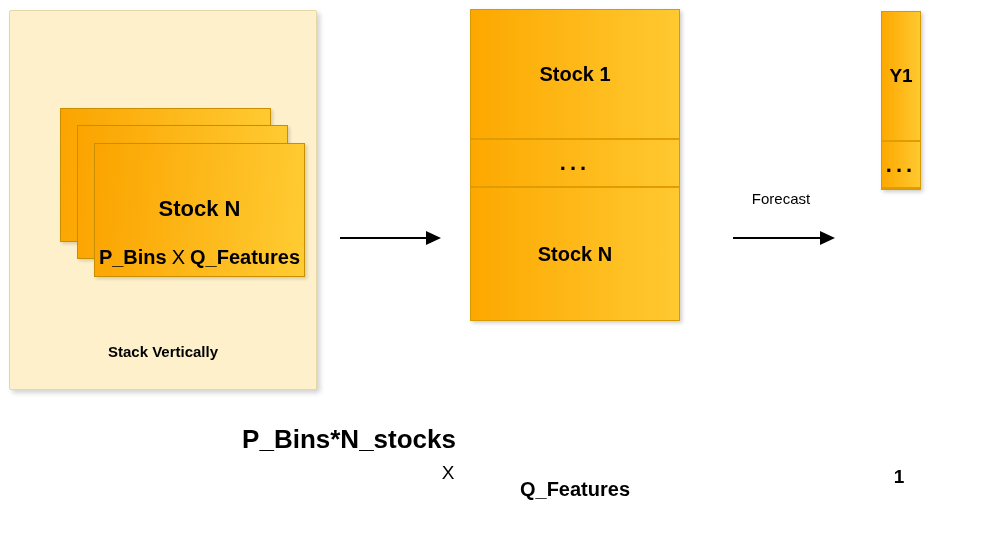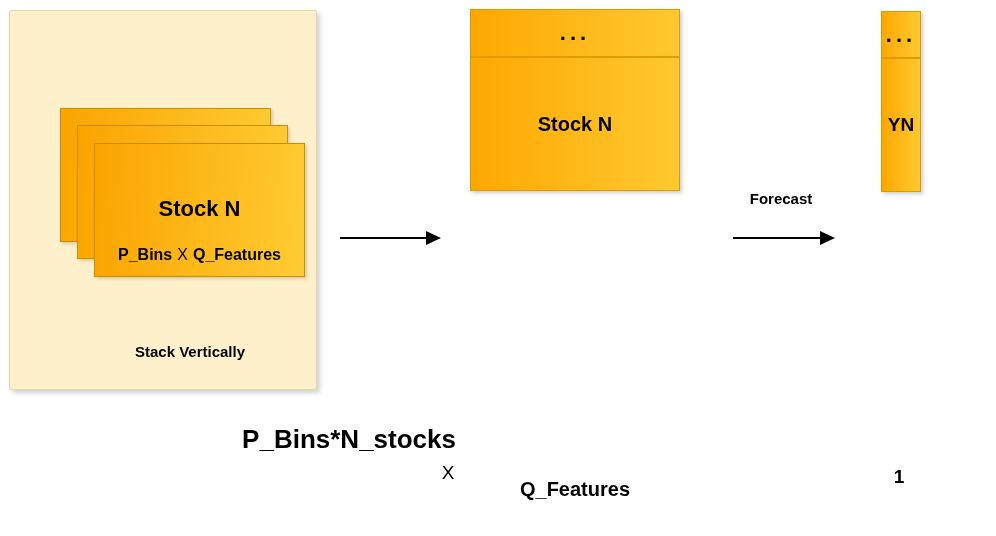--- a/index.html
+++ b/index.html
@@ -24,41 +24,41 @@
   }
   .card.back{left:50px;top:97px;}
   .card.mid{left:67px;top:114px;}
   .card.front{left:84px;top:132px;}
   .card-title{
     position:absolute;left:0;top:52px;width:100%;text-align:center;
     font-size:22px;font-weight:bold;
   }
   .card-dims{
     position:absolute;left:0;top:102px;width:100%;text-align:center;
-    font-size:16px;font-weight:bold;white-space:nowrap;
+    font-size:20px;font-weight:bold;white-space:nowrap;
   }
   .card-dims .times{font-weight:400;margin:0 5px;}
   .panel-caption{
     position:absolute;left:9px;top:343px;width:308px;text-align:center;
-    font-size:15px;font-weight:bold;margin-left:27px;
+    font-size:15px;font-weight:bold;
   }
   
   .arrow-line{position:absolute;height:2px;background:#000;}
   .arrow-head{
     position:absolute;width:0;height:0;
     border-top:7px solid transparent;border-bottom:7px solid transparent;
     border-left:15px solid #000;
   }
   .arrow1-line{left:340px;top:237px;width:88px;}
   .arrow1-head{left:426px;top:231px;}
   .arrow2-line{left:733px;top:237px;width:88px;}
   .arrow2-head{left:820px;top:231px;}
   .forecast-label{
     position:absolute;left:731px;top:190px;width:100px;text-align:center;
-    font-size:15px;font-weight:bold;
+    font-size:15px;font-weight:normal;
   }
   
   .matrix{
     position:absolute;left:470px;top:9px;width:210px;box-sizing:border-box;
     border:1px solid #d79b00;
     background:linear-gradient(to right,#fda800 0%,#ffc930 100%);
     box-shadow:2px 2px 4px rgba(0,0,0,0.2);
   }
   .m-row{
     box-sizing:border-box;display:flex;align-items:center;justify-content:center;
@@ -109,28 +109,29 @@
       <span>P_Bins</span><span class="times">X</span><span>Q_Features</span>
     </div>
   </div>
 </div>
 <div class="panel-caption">Stack Vertically</div>
 
 <div class="arrow-line arrow1-line"></div>
 <div class="arrow-head arrow1-head"></div>
 
 <div class="matrix">
+  <div class="m-row divider" style="height:130px">Stock 1</div>
   <div class="m-row divider dots" style="height:48px">...</div>
   <div class="m-row" style="height:132px">Stock N</div>
 </div>
 <div class="row-dim-label">P_Bins*N_stocks</div>
 <div class="times-label">X</div>
 <div class="col-dim-label">Q_Features</div>
 
 <div class="forecast-label">Forecast</div>
 <div class="arrow-line arrow2-line"></div>
 <div class="arrow-head arrow2-head"></div>
 
 <div class="vector">
+  <div class="v-cell divider" style="height:130px">Y1</div>
   <div class="v-cell divider dots" style="height:47px">...</div>
-  <div class="v-cell" style="height:132px">YN</div>
 </div>
 <div class="one-label">1</div>
 
 </body></html>

